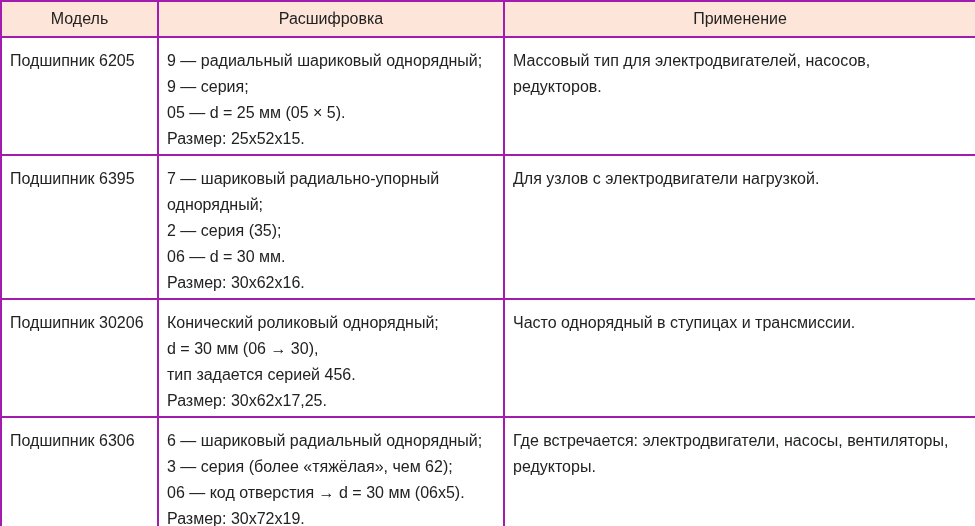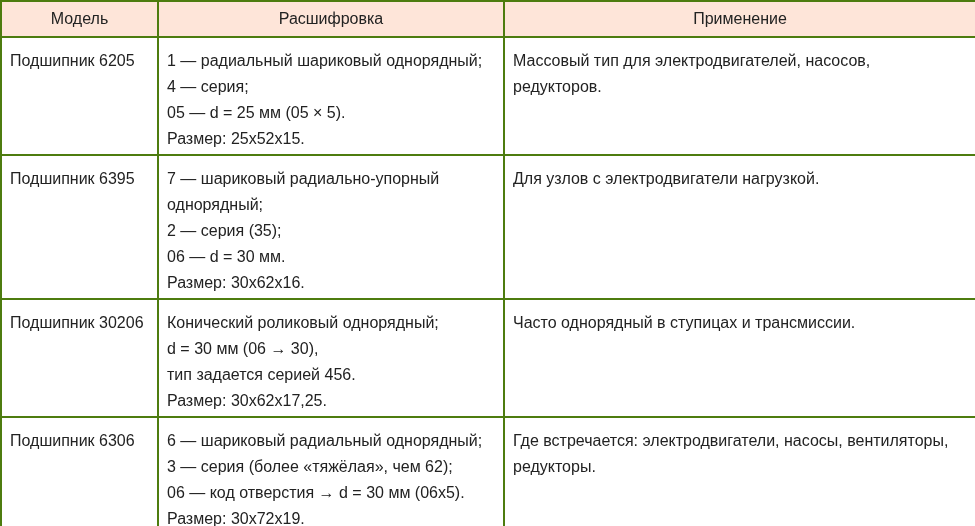--- a/index.html
+++ b/index.html
@@ -16,21 +16,21 @@
   }
   table.bearing-table {
     border-collapse: collapse;
     table-layout: fixed;
     width: 975px;
     color: #222222;
     font-size: 16px;
   }
   table.bearing-table th,
   table.bearing-table td {
-    border: 2px solid #4d7c0f;
+    border: 2px solid #a21caf;
     vertical-align: top;
     overflow: hidden;
   }
   table.bearing-table th {
     background: #fee5d9;
     font-weight: normal;
     text-align: center;
     height: 34px;
     padding: 0 4px;
     vertical-align: middle;
@@ -65,22 +65,22 @@
         <th>Расшифровка</th>
         <th>Применение</th>
       </tr>
     </thead>
     <tbody>
   <tr>
     <td class="model-cell">
       <div class="line">Подшипник 6205</div>
     </td>
     <td>
-            <div class="line">1 — радиальный шариковый однорядный;</div>
-            <div class="line">4 — серия;</div>
+            <div class="line">9 — радиальный шариковый однорядный;</div>
+            <div class="line">9 — серия;</div>
             <div class="line">05 — d = 25 мм (05 × 5).</div>
             <div class="line">Размер: 25х52х15.</div>
           </td>
     <td>
             <div class="line">Массовый тип для электродвигателей, насосов,</div>
             <div class="line">редукторов.</div>
           </td>
   </tr>
 
   <tr>

